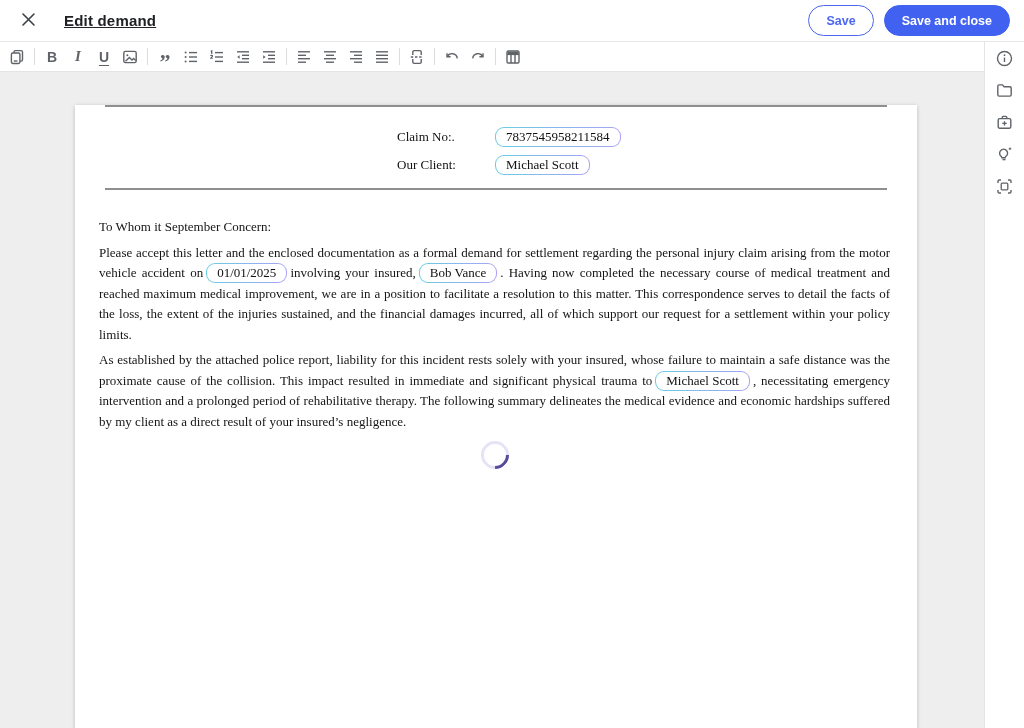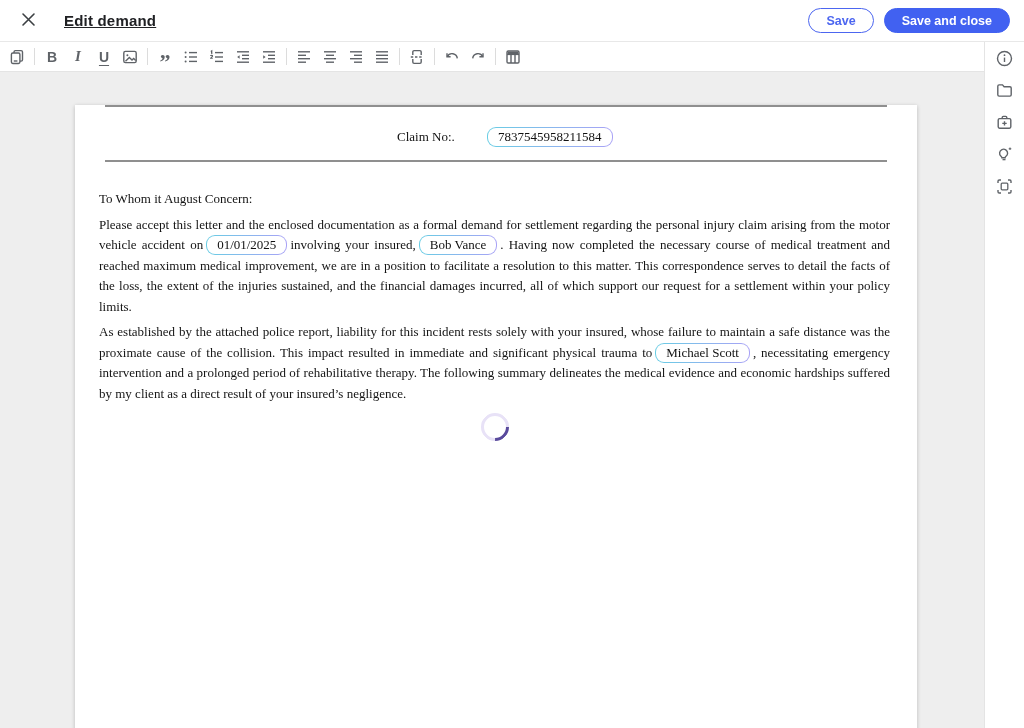--- a/index.html
+++ b/index.html
@@ -6,21 +6,21 @@
   html,body { width:1024px; height:728px; overflow:hidden; background:#fff;
     font-family:"Liberation Sans", sans-serif; }
 
   
   .header { height:42px; display:flex; align-items:center; padding:0 14px 0 16px;
     background:#fff; border-bottom:1px solid #e8e8e8; }
   .close-btn { width:24px; height:24px; border:none; background:none; cursor:pointer;
     display:flex; align-items:center; justify-content:center; color:#3c4043; }
   .title { font-size:15px; font-weight:600; color:#202124; margin-left:24px; letter-spacing:.2px;text-decoration:underline; }
   .header-spacer { flex:1; }
-  .btn { border-radius:999px; font-size:12.5px; font-weight:600; height:25px; padding:0 17px;
+  .btn { border-radius:999px; font-size:12.5px; font-weight:600; height:31px; padding:0 17px;
     cursor:pointer; font-family:"Liberation Sans", sans-serif; }
   .btn-outline { background:#fff; border:1px solid #4c66f0; color:#4c66f0; margin-right:10px; }
   .btn-primary { background:#4161f1; border:1px solid #4161f1; color:#fff; }
 
   
   .main { display:flex; height:686px; }
   .left-col { width:984px; display:flex; flex-direction:column; }
 
   
   .toolbar { height:30px; background:#fff; border-bottom:1px solid #e4e4e4;
@@ -37,21 +37,21 @@
   
   .canvas { flex:1; background:#eeeeee; overflow:hidden; position:relative; }
   .page { width:842px; margin:16px 0 0 75px; height:640px; background:#fff;
     box-shadow:0 1px 4px rgba(0,0,0,.22); position:relative;
     font-family:"Liberation Serif", serif; color:#141414; }
   .rule { height:2px; background:#8f8f8f; margin:0 30px; }
   .rule-top { margin-top:33px; }
   .rule-mid { margin-top:9px; }
 
   .fields { margin:16px 0 0 322px; }
-  .field-row { display:flex; align-items:center; height:28px; }
+  .field-row { display:flex; align-items:center; height:28px;gap:8px; }
   .field-label { width:90px; font-size:13px; color:#111; }
   .chip { display:inline-block; font-family:Liberation Serif, serif; font-size:13px; color:#111;
     line-height:18px; padding:0 10px; border-radius:9px; border:1.5px solid transparent;
     background:linear-gradient(#fff,#fff) padding-box,
                linear-gradient(90deg,#68cde4,#a9a2f6) border-box;
     cursor:pointer; white-space:nowrap; }
   .chip-inline { margin:0 3px; }
 
   .content { padding:0 27px 0 24px; font-size:13px; line-height:20.5px; }
   .greeting { margin-top:27px; }
@@ -221,26 +221,30 @@
 
     <div class="canvas">
       <div class="page">
         <div class="rule rule-top"></div>
 
         <div class="fields">
           <div class="field-row">
             <span class="field-label">Claim No:.</span>
             <span class="chip">7837545958211584</span>
           </div>
+          <div class="field-row">
+            <span class="field-label">Our Client:</span>
+            <span class="chip">Michael Scott</span>
+          </div>
         </div>
 
         <div class="rule rule-mid"></div>
 
         <div class="content">
-          <p class="greeting">To Whom it August Concern:</p>
+          <p class="greeting">To Whom it September Concern:</p>
           <p class="para"><span>Please accept this letter and the enclosed documentation as a formal demand for settlement regarding the personal injury claim arising from the motor vehicle accident on</span><span class="chip chip-inline">01/01/2025</span><span>involving your insured,</span><span class="chip chip-inline">Bob Vance</span><span>. Having now completed the necessary course of medical treatment and reached maximum medical improvement, we are in a position to facilitate a resolution to this matter. This correspondence serves to detail the facts of the loss, the extent of the injuries sustained, and the financial damages incurred, all of which support our request for a settlement within your policy limits.</span></p>
           <p class="para"><span>As established by the attached police report, liability for this incident rests solely with your insured, whose failure to maintain a safe distance was the proximate cause of the collision. This impact resulted in immediate and significant physical trauma to</span><span class="chip chip-inline">Michael Scott</span><span>, necessitating emergency intervention and a prolonged period of rehabilitative therapy. The following summary delineates the medical evidence and economic hardships suffered by my client as a direct result of your insured’s negligence.</span></p>
           <div class="spinner"></div>
         </div>
       </div>
     </div>
   </div>
 
   <div class="sidebar">
     <button class="sb-btn" title="Info">

